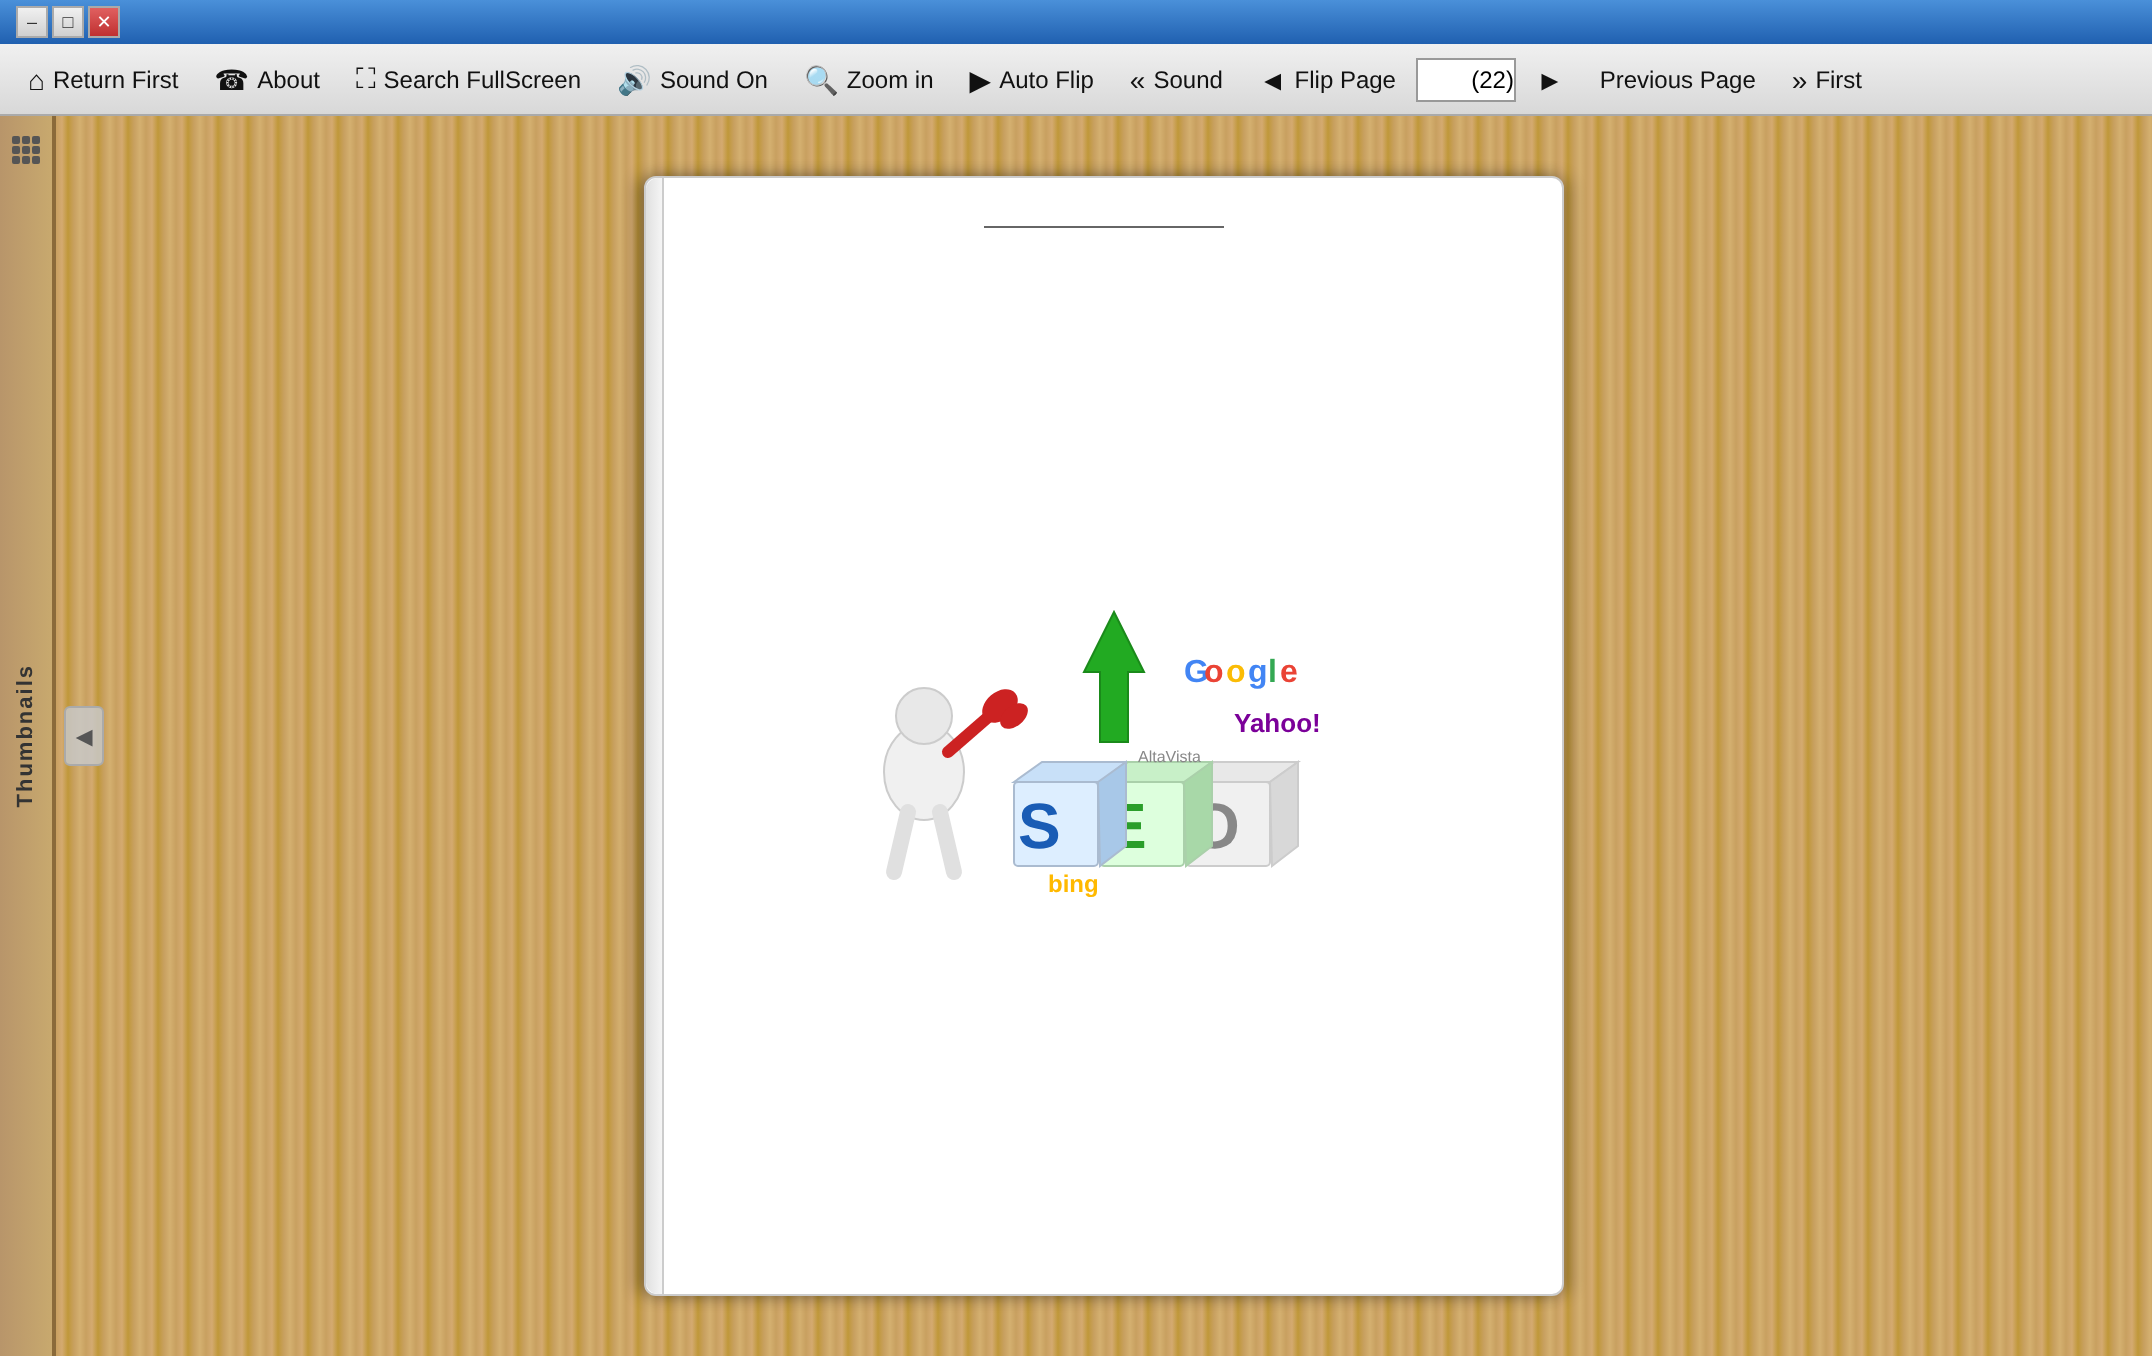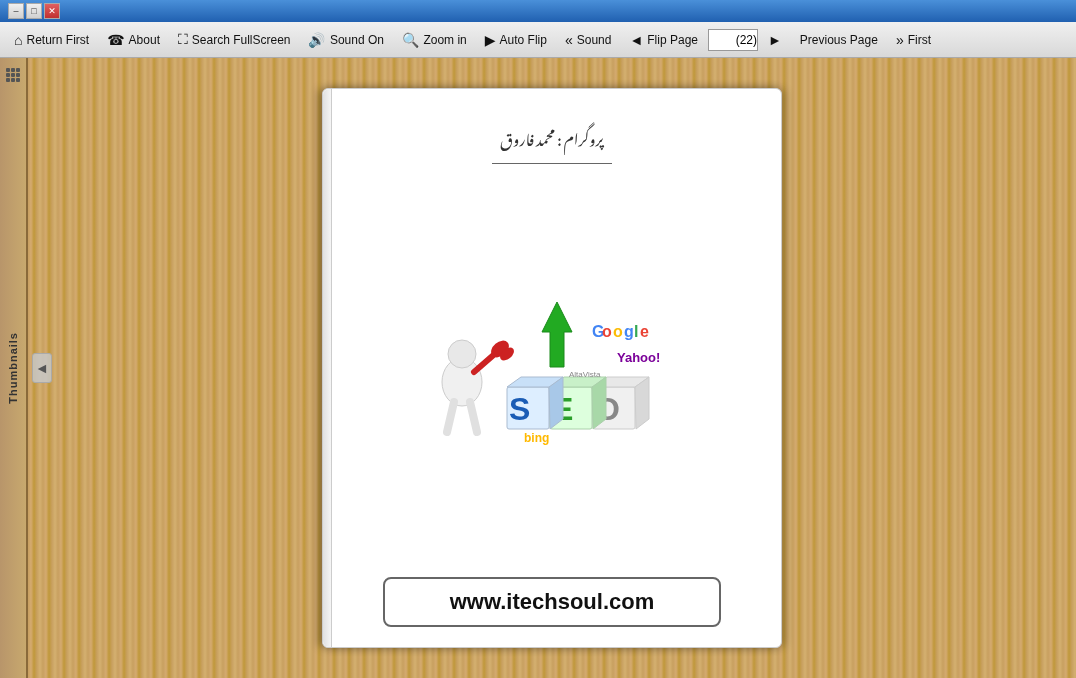--- a/index.html
+++ b/index.html
@@ -338,21 +338,20 @@
     <span id="thumbnails-label">Thumbnails</span>
   </div>
 
   <div id="content-area">
 
     <div id="left-arrow">◄</div>
 
     <div id="book">
 
 
-      <div id="author-line">پروگرام : محمد فاروق</div>
       <div id="author-divider"></div>
 
       <div id="illustration">
         <svg width="300" height="200" viewBox="0 0 300 200">
 
           <ellipse cx="60" cy="110" rx="20" ry="24" fill="#f0f0f0" stroke="#ccc" stroke-width="1"></ellipse>
           <circle cx="60" cy="82" r="14" fill="#e8e8e8" stroke="#ccc" stroke-width="1"></circle>
 
           <line x1="72" y1="100" x2="95" y2="80" stroke="#cc2222" stroke-width="6" stroke-linecap="round"></line>
           <ellipse cx="98" cy="77" rx="10" ry="7" fill="#cc2222" transform="rotate(-40,98,77)"></ellipse>
@@ -388,21 +387,18 @@
           <text x="238" y="65" font-size="16" font-weight="bold" font-family="Arial" fill="#ea4335">e</text>
 
           <text x="215" y="90" font-size="13" font-weight="bold" font-family="Arial" fill="#7B0099">Yahoo!</text>
 
           <text x="122" y="170" font-size="12" font-weight="bold" font-family="Arial" fill="#ffb900">bing</text>
 
           <text x="167" y="105" font-size="8" font-family="Arial" fill="#888">AltaVista</text>
         </svg>
       </div>
 
-      <div id="website-box">
-        <span>www.itechsoul.com</span>
-      </div>
 
     </div>
 
   </div>
 
 </div>
 
 </body></html>

